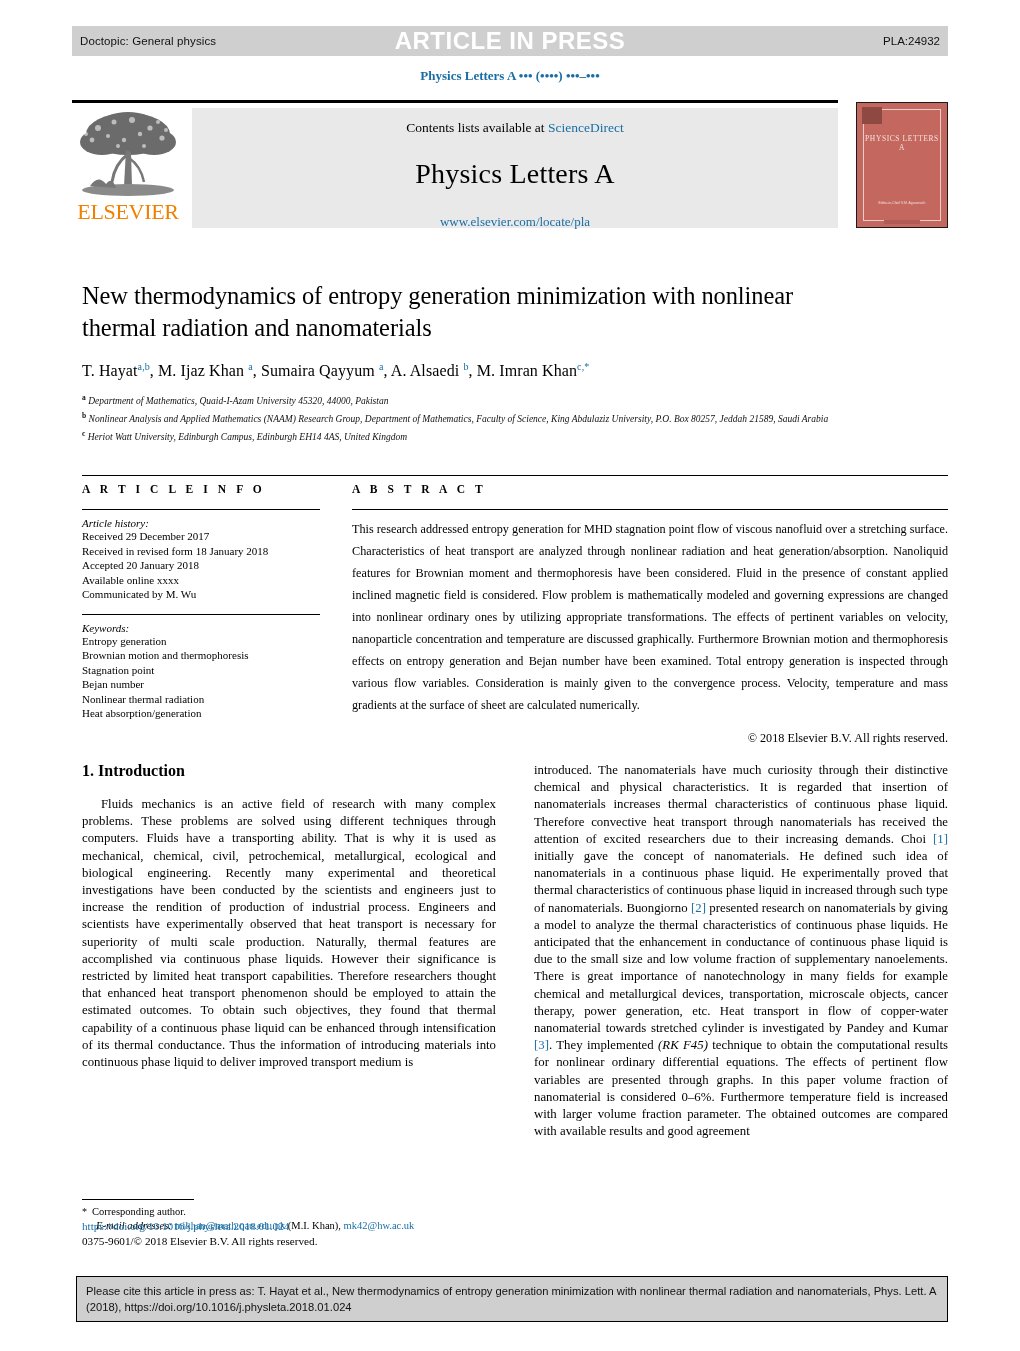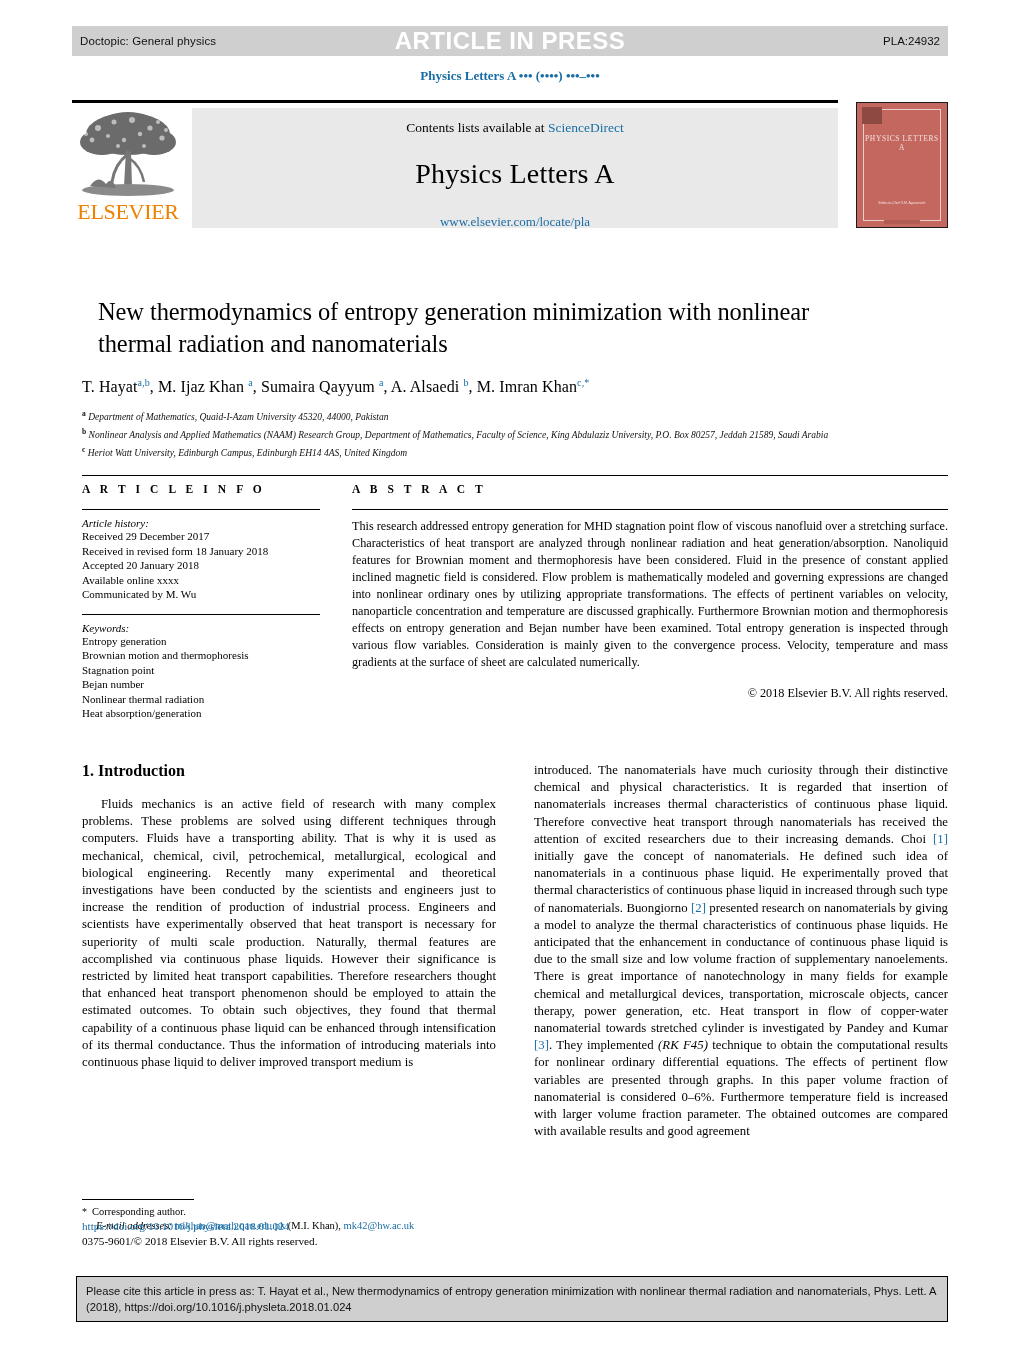--- a/index.html
+++ b/index.html
@@ -205,21 +205,21 @@
     position: absolute;
     left: 82px;
     top: 280px;
     width: 790px;
   }
   .art-title {
     font-family: "Liberation Serif", serif;
     font-size: 24.5px;
     line-height: 32px;
     font-weight: normal;
-    margin: 16px;
+    margin: 0;
     letter-spacing: -0.1px;
   }
   .authors {
     font-family: "Liberation Serif", serif;
     font-size: 16px;
     margin-top: 17px;
     letter-spacing: 0.1px;
   }
   .authors sup {
     color: #1a6ea5;
@@ -290,21 +290,21 @@
     margin-top: 7px;
   }
   .hist-line, .kw-line {
     font-family: "Liberation Serif", serif;
     font-size: 11px;
     line-height: 14.5px;
   }
   .abs-body {
     font-family: "Liberation Serif", serif;
     font-size: 12.2px;
-    line-height: 17px;
+    line-height: 22px;
     text-align: justify;
     margin-top: 8px;
   }
   .abs-copy {
     font-family: "Liberation Serif", serif;
     font-size: 12.2px;
     text-align: right;
     margin-top: 15px;
   }
 

